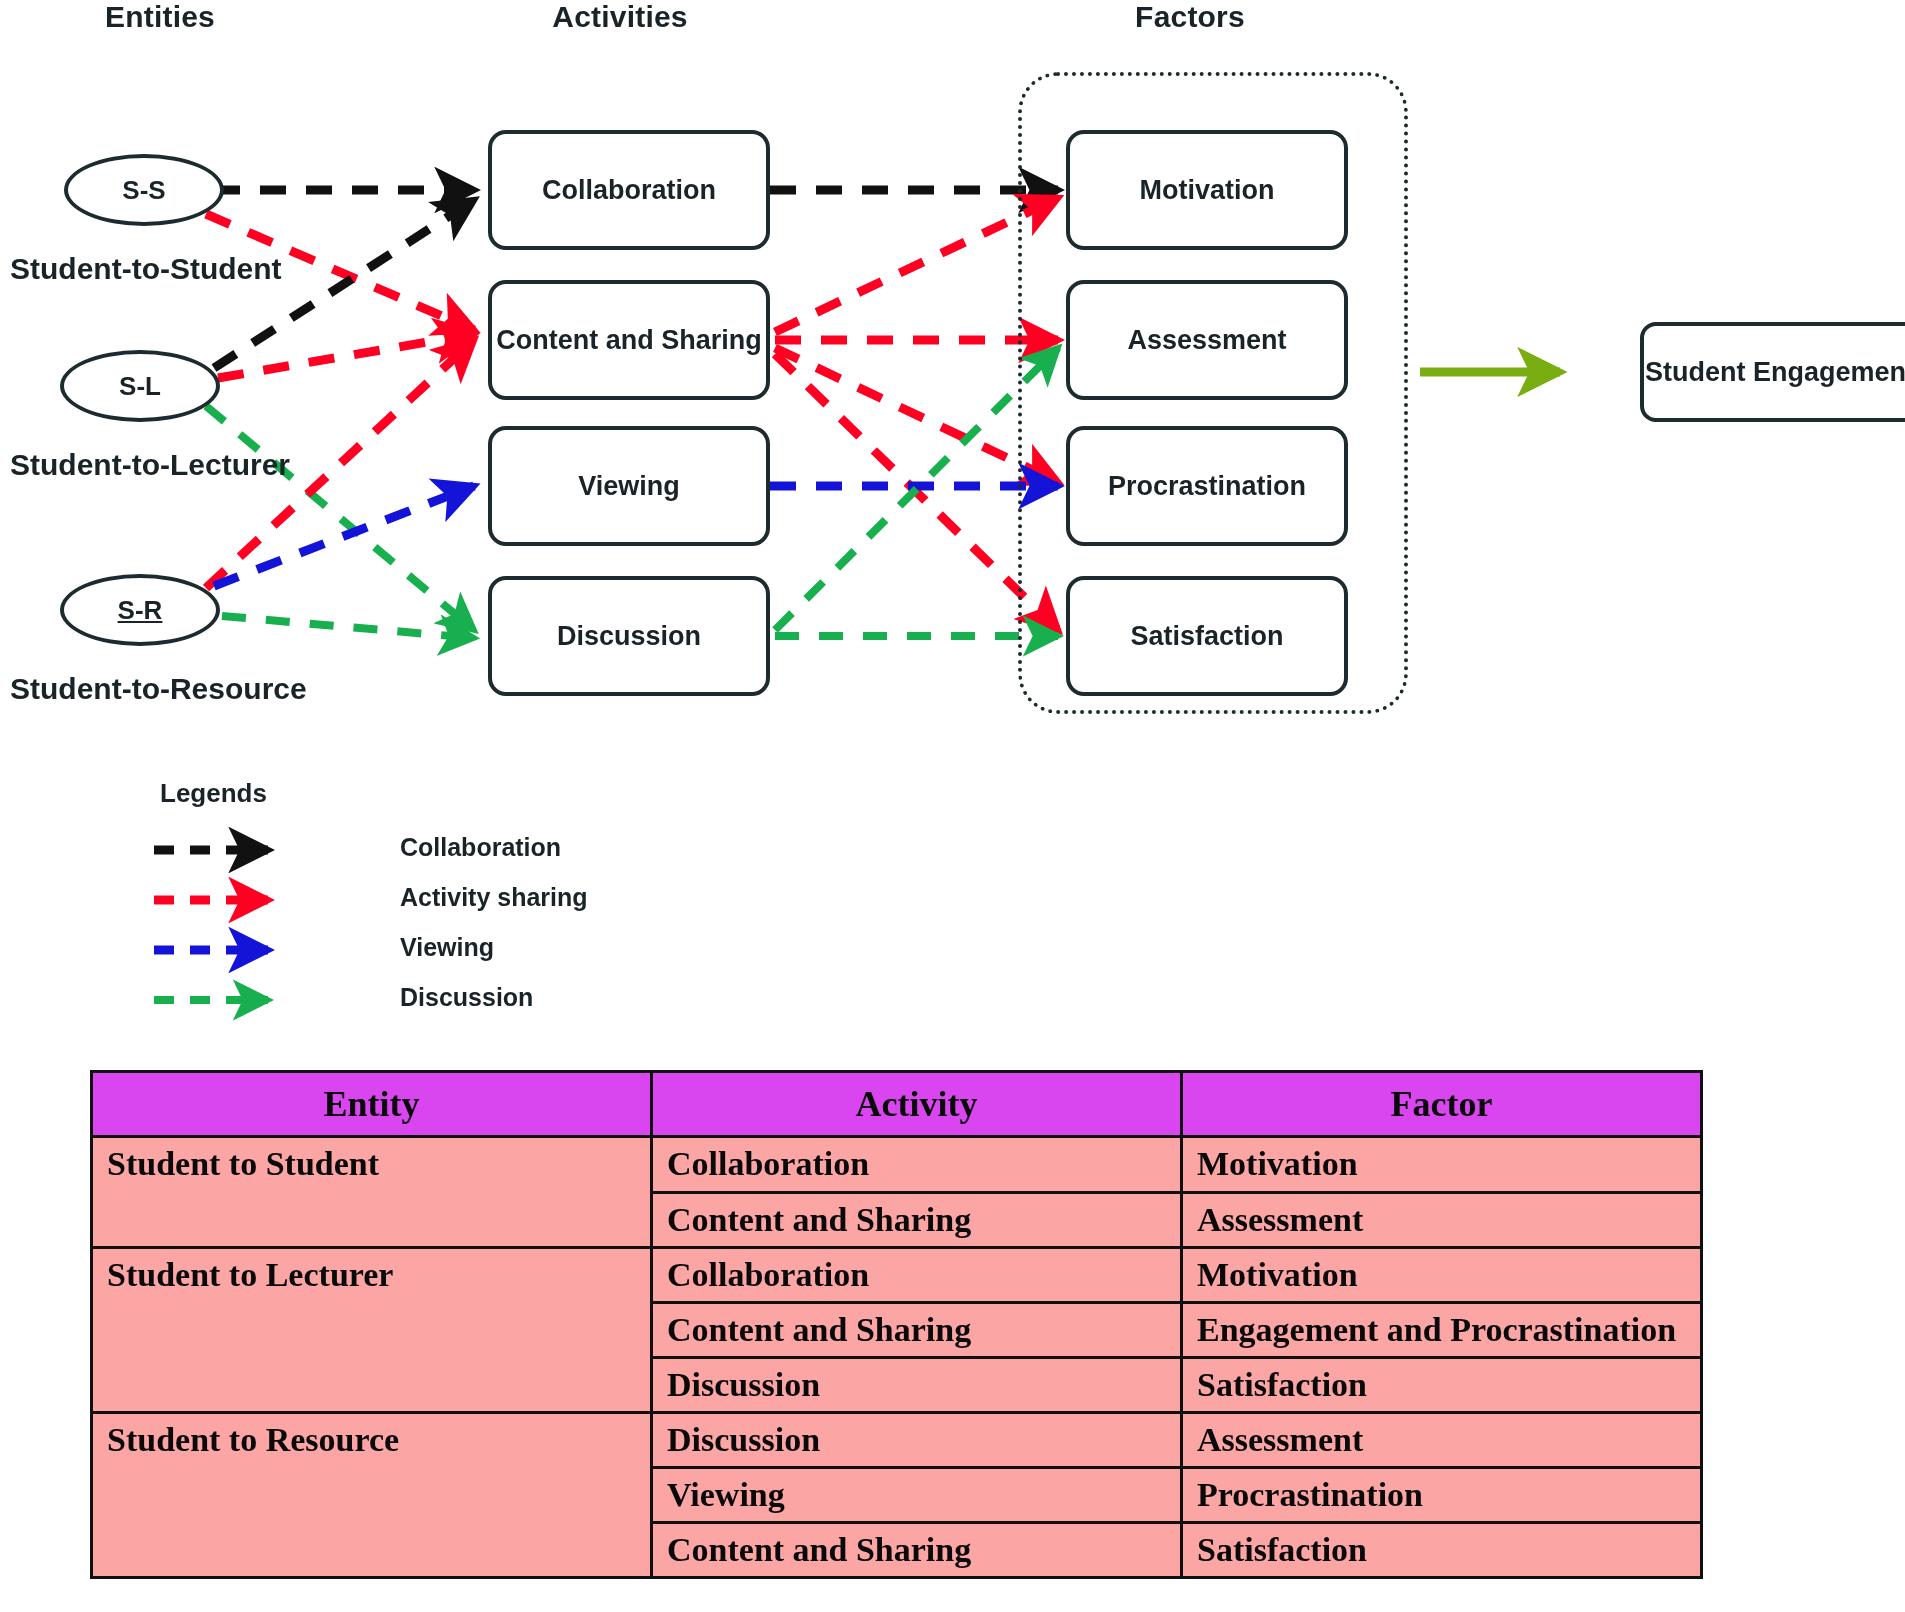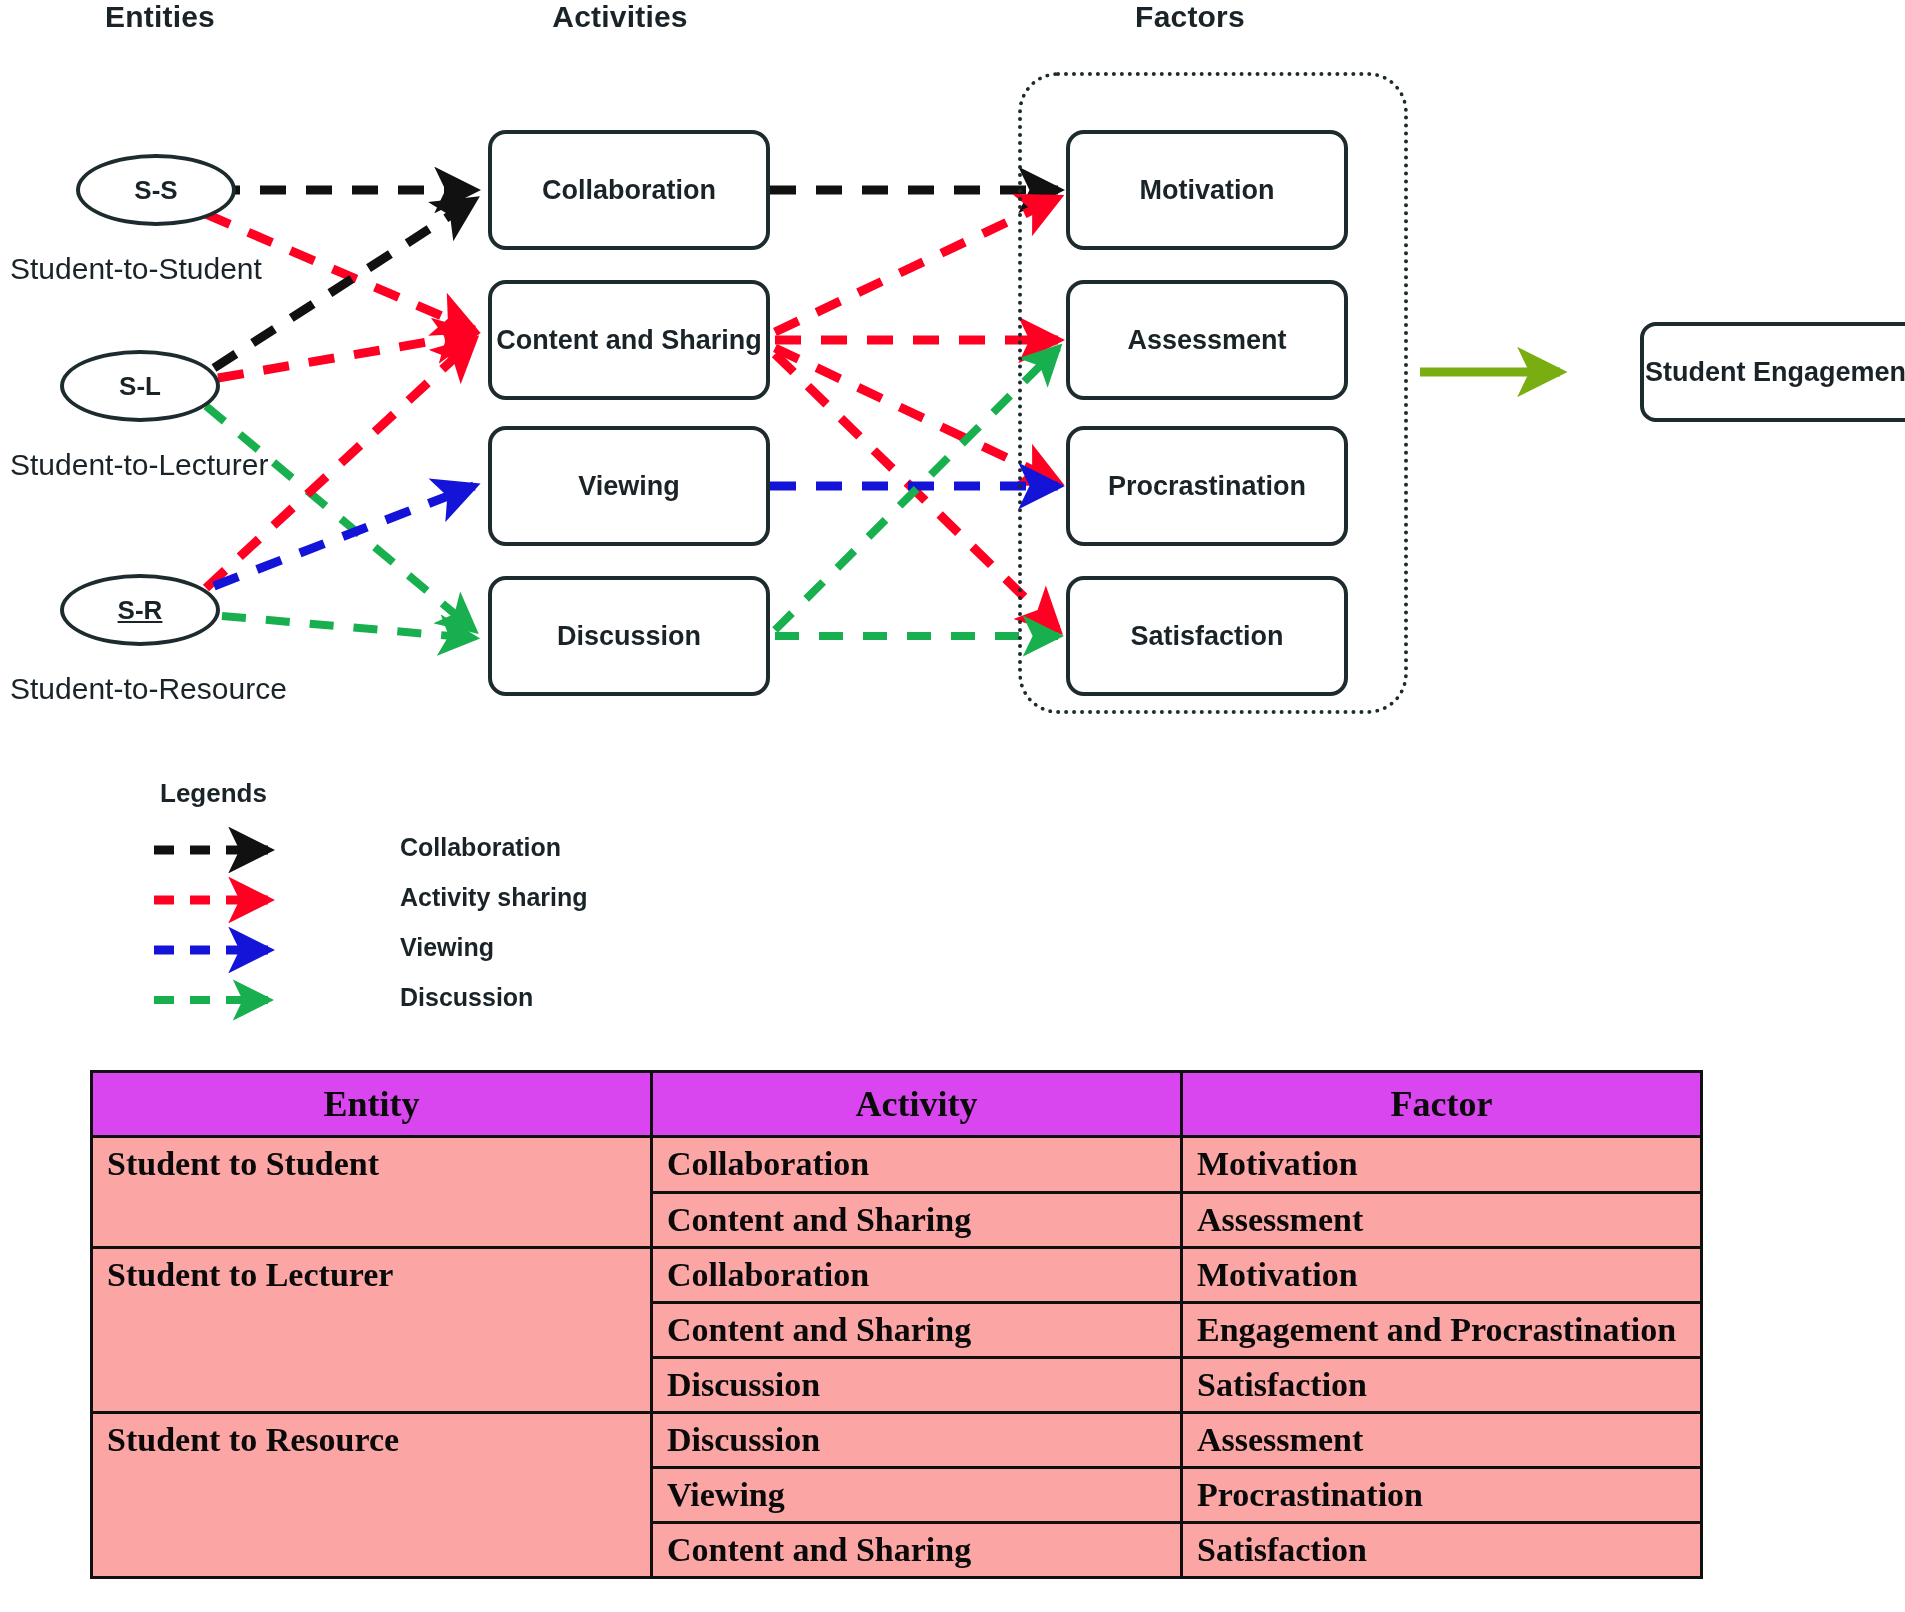--- a/index.html
+++ b/index.html
@@ -42,21 +42,21 @@
     align-items: center;
     justify-content: center;
     font-size: 26px;
     font-weight: 700;
     color: #1a2428;
     box-sizing: border-box;
   }
   .entity-caption {
     position: absolute;
     font-size: 30px;
-    font-weight: 400;
+    font-weight: 700;
     color: #1a2428;
     white-space: nowrap;
   }
   
   .node-box {
     position: absolute;
     border: 4px solid #1d2a2e;
     border-radius: 18px;
     background: #ffffff;
     display: flex;
@@ -226,21 +226,21 @@
 
     <g>
       <line x1="1420" y1="372" x2="1560" y2="372" stroke="#7aad12" stroke-width="9" marker-end="url(#ah-olive)"></line>
     </g>
   </svg>
 
   <div class="col-header" style="left:60px; top:0px; width:200px;text-align:center;">Entities</div>
   <div class="col-header" style="left:470px; top:0px; width:300px;">Activities</div>
   <div class="col-header" style="left:1040px; top:0px; width:300px;">Factors</div>
 
-  <div class="entity-ellipse" style="left:76px; top:154px;">S-S</div>
+  <div class="entity-ellipse" style="left:64px; top:154px;">S-S</div>
   <div class="entity-caption" style="left:10px; top:252px;">Student-to-Student</div>
 
   <div class="entity-ellipse" style="left:60px; top:350px;">S-L</div>
   <div class="entity-caption" style="left:10px; top:448px;">Student-to-Lecturer</div>
 
   <div class="entity-ellipse" style="left:60px; top:574px;text-decoration:underline;">S-R</div>
   <div class="entity-caption" style="left:10px; top:672px;">Student-to-Resource</div>
 
   <div class="node-box" style="left:488px; top:130px; width:282px; height:120px;">Collaboration</div>
   <div class="node-box" style="left:488px; top:280px; width:282px; height:120px;">Content and Sharing</div>

